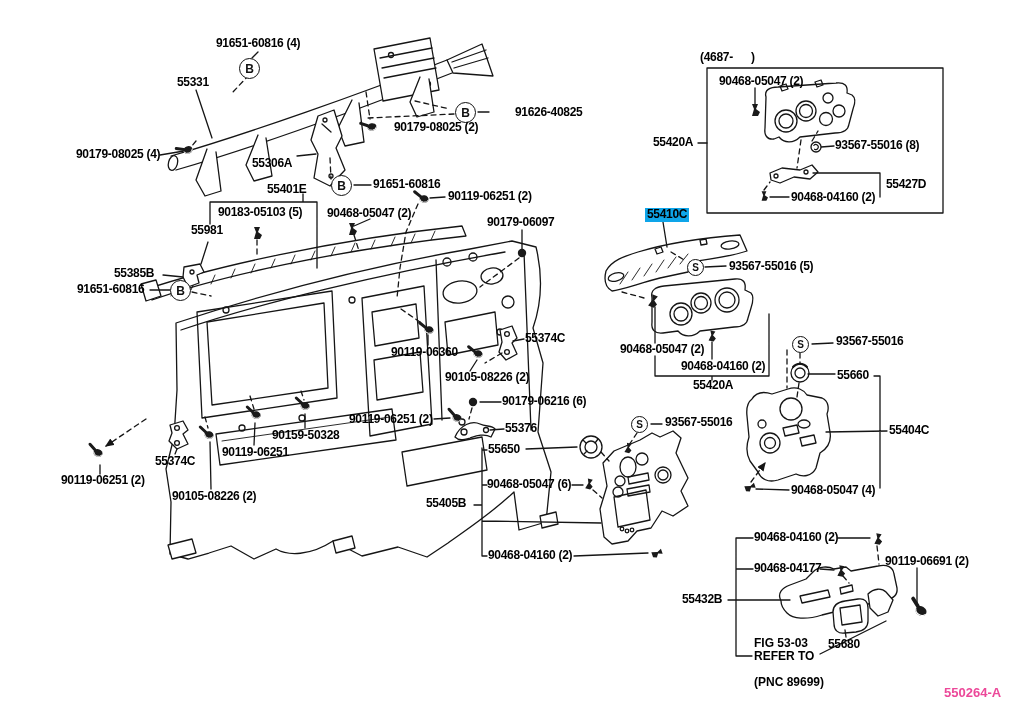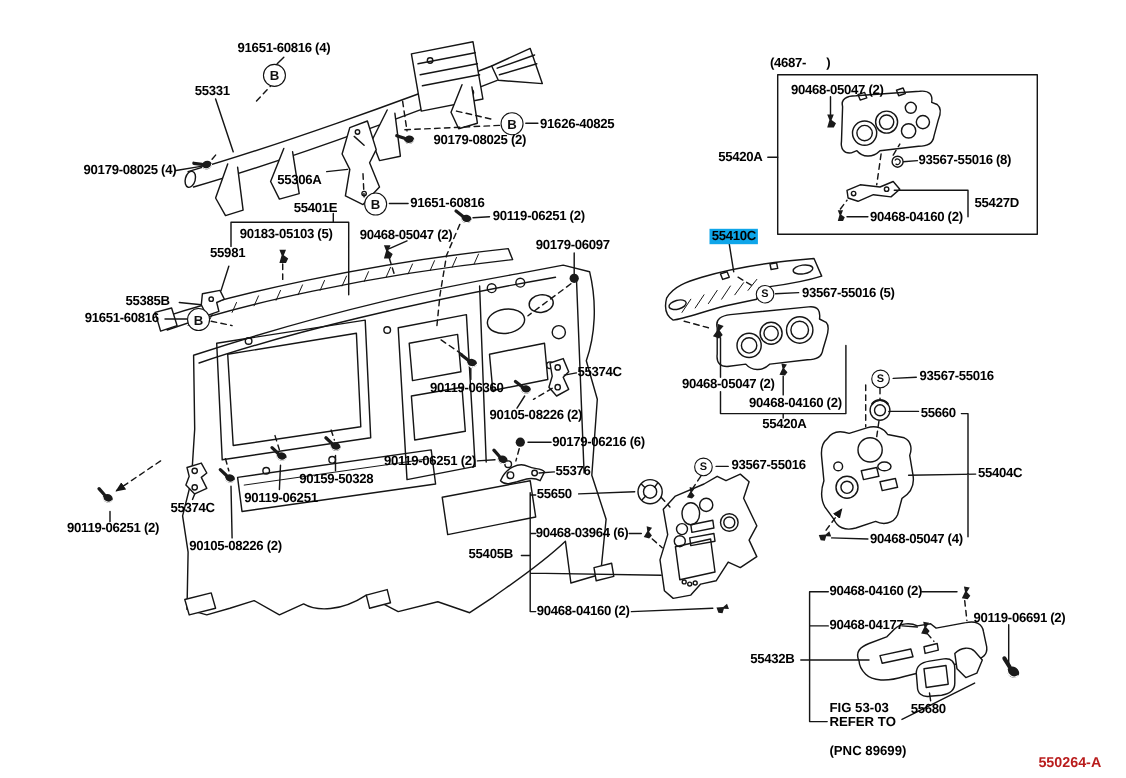--- a/index.html
+++ b/index.html
@@ -3,21 +3,21 @@
 <meta charset="utf-8">
 <style>
   html,body{margin:0;padding:0;background:#fff;}
   #stage{position:relative;width:1024px;height:707px;background:#fff;overflow:hidden;
          font-family:"Liberation Sans",sans-serif;}
   svg.art{position:absolute;left:0;top:0;}
   .lbl{position:absolute;font:bold 12px/1.15 "Liberation Sans",sans-serif;
        letter-spacing:-0.3px;color:#000;white-space:pre;}
   .lbl.hl{padding:0 2px;}
   .note{position:absolute;font:bold 12px/1.2 "Liberation Sans",sans-serif;color:#000;white-space:pre;}
-  .figcode{position:absolute;font:bold 13px "Liberation Sans",sans-serif;color:#b91c1c;}
+  .figcode{position:absolute;font:bold 13px "Liberation Sans",sans-serif;color:#ec4899;}
   .mk{position:absolute;border:1.8px solid #111;border-radius:50%;background:#fff;
       display:flex;align-items:center;justify-content:center;
       font:bold 12px "Liberation Sans",sans-serif;color:#111;box-sizing:border-box;}
   .mk-b{width:21px;height:21px;}
   .mk-s{width:17px;height:17px;font-size:10px;}
 </style>
 </head>
 <body>
 
 <div id="stage">
@@ -280,21 +280,21 @@
 <div class="mk mk-b" style="left:170px;top:280px">B</div>
 <div class="mk mk-s" style="left:687px;top:259px">S</div>
 <div class="mk mk-s" style="left:792px;top:336px">S</div>
 <div class="mk mk-s" style="left:631px;top:416px">S</div>
 
 <div class="lbl" style="left:216px;top:37px">91651-60816 (4)</div>
 <div class="lbl" style="left:177px;top:76px">55331</div>
 <div class="lbl" style="left:76px;top:148px">90179-08025 (4)</div>
 <div class="lbl" style="left:252px;top:157px">55306A</div>
 <div class="lbl" style="left:394px;top:121px">90179-08025 (2)</div>
-<div class="lbl" style="left:491px;top:106px">91626-40825</div>
+<div class="lbl" style="left:515px;top:106px">91626-40825</div>
 <div class="lbl" style="left:373px;top:178px">91651-60816</div>
 <div class="lbl" style="left:448px;top:190px">90119-06251 (2)</div>
 <div class="lbl" style="left:487px;top:216px">90179-06097</div>
 <div class="lbl" style="left:267px;top:183px">55401E</div>
 <div class="lbl" style="left:218px;top:206px">90183-05103 (5)</div>
 <div class="lbl" style="left:327px;top:207px">90468-05047 (2)</div>
 <div class="lbl" style="left:191px;top:224px">55981</div>
 <div class="lbl" style="left:114px;top:267px">55385B</div>
 <div class="lbl" style="left:77px;top:283px">91651-60816</div>
 <div class="lbl" style="left:391px;top:346px">90119-06360</div>
@@ -318,21 +318,21 @@
 <div class="lbl" style="left:729px;top:260px">93567-55016 (5)</div>
 <div class="lbl" style="left:620px;top:343px">90468-05047 (2)</div>
 <div class="lbl" style="left:681px;top:360px">90468-04160 (2)</div>
 <div class="lbl" style="left:693px;top:379px">55420A</div>
 <div class="lbl" style="left:836px;top:335px">93567-55016</div>
 <div class="lbl" style="left:837px;top:369px">55660</div>
 <div class="lbl" style="left:889px;top:424px">55404C</div>
 <div class="lbl" style="left:791px;top:484px">90468-05047 (4)</div>
 <div class="lbl" style="left:665px;top:416px">93567-55016</div>
 <div class="lbl" style="left:488px;top:443px">55650</div>
-<div class="lbl" style="left:487px;top:478px">90468-03964 (6)</div>
+<div class="lbl" style="left:487px;top:478px">90468-05047 (6)</div>
 <div class="lbl" style="left:426px;top:497px">55405B</div>
 <div class="lbl" style="left:488px;top:549px">90468-04160 (2)</div>
 <div class="lbl" style="left:754px;top:531px">90468-04160 (2)</div>
 <div class="lbl" style="left:754px;top:562px">90468-04177</div>
 <div class="lbl" style="left:885px;top:555px">90119-06691 (2)</div>
 <div class="lbl" style="left:682px;top:593px">55432B</div>
 <div class="lbl" style="left:828px;top:638px">55680</div>
 
 <div class="note" style="left:754px;top:649px">REFER TO</div>
 <div class="note" style="left:754px;top:636px">FIG 53-03</div>

